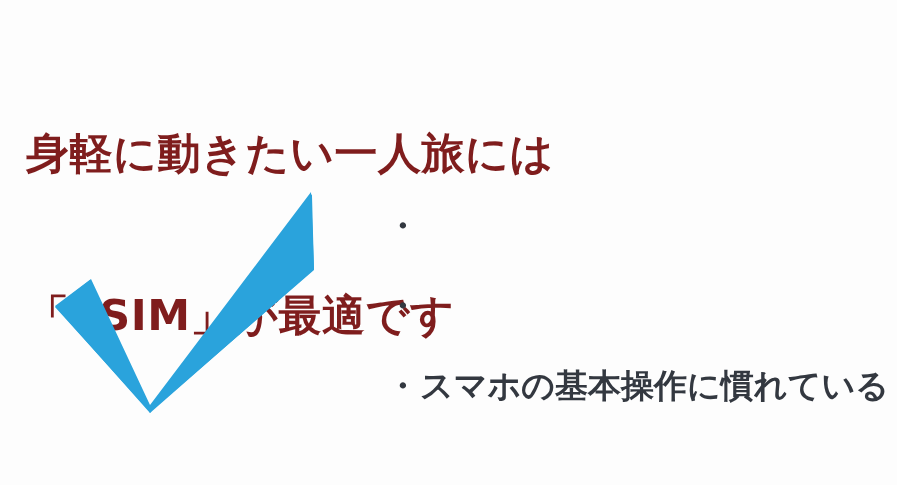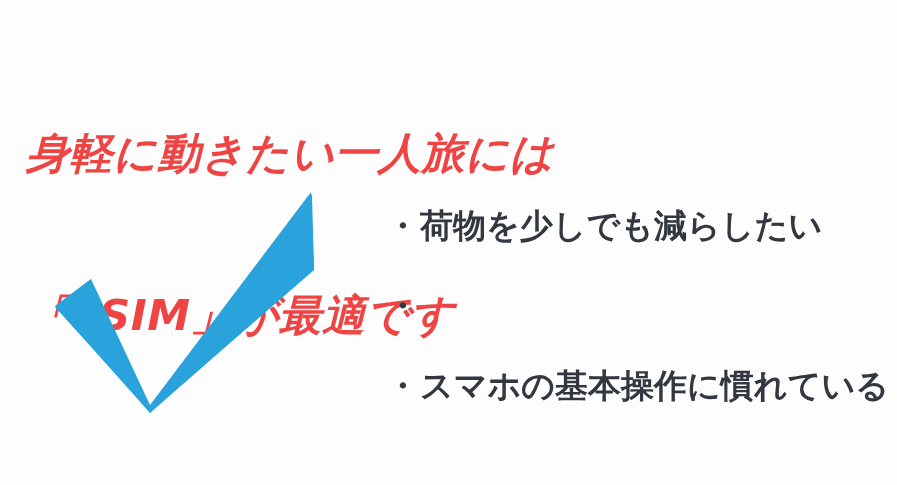--- a/index.html
+++ b/index.html
@@ -19,27 +19,26 @@
     background: #fdfdfd;
     overflow: hidden;
   }
 
   
   .heading {
     position: absolute;
     left: 26px;
     top: 18px;
     width: 840px;
-    color: #ef4444;
+    color: #7f1d1d;
     font-weight: 700;
     font-size: 43px;
     line-height: 54px;
     letter-spacing: 0.5px;
     white-space: pre;
-    font-style: italic;
     -webkit-font-smoothing: antialiased;
   }
   .heading .line {
     display: block;
     white-space: pre;
   }
 
   
   .check-wrap {
     position: absolute;
@@ -99,21 +98,20 @@
     <svg viewBox="0 0 290 250" xmlns="http://www.w3.org/2000/svg">
       <polygon points="15,127 50,100 110,233 272,14 272,16 274,90 110,232" fill="#2aa3dc"></polygon>
       <polygon points="15,126 51,99 110,225 271,12 274,89 110,233" fill="#2aa3dc"></polygon>
     </svg>
   </div>
 
   <div class="bullets">
 
     <div class="bullet-item">
       <span class="bullet-mark">・</span>
-      <span class="bullet-text">荷物を少しでも減らしたい</span>
     </div>
 
     <div class="bullet-item">
       <span class="bullet-mark">・</span>
     </div>
 
     <div class="bullet-item">
       <span class="bullet-mark">・</span>
       <span class="bullet-text">スマホの基本操作に慣れている</span>
     </div>

